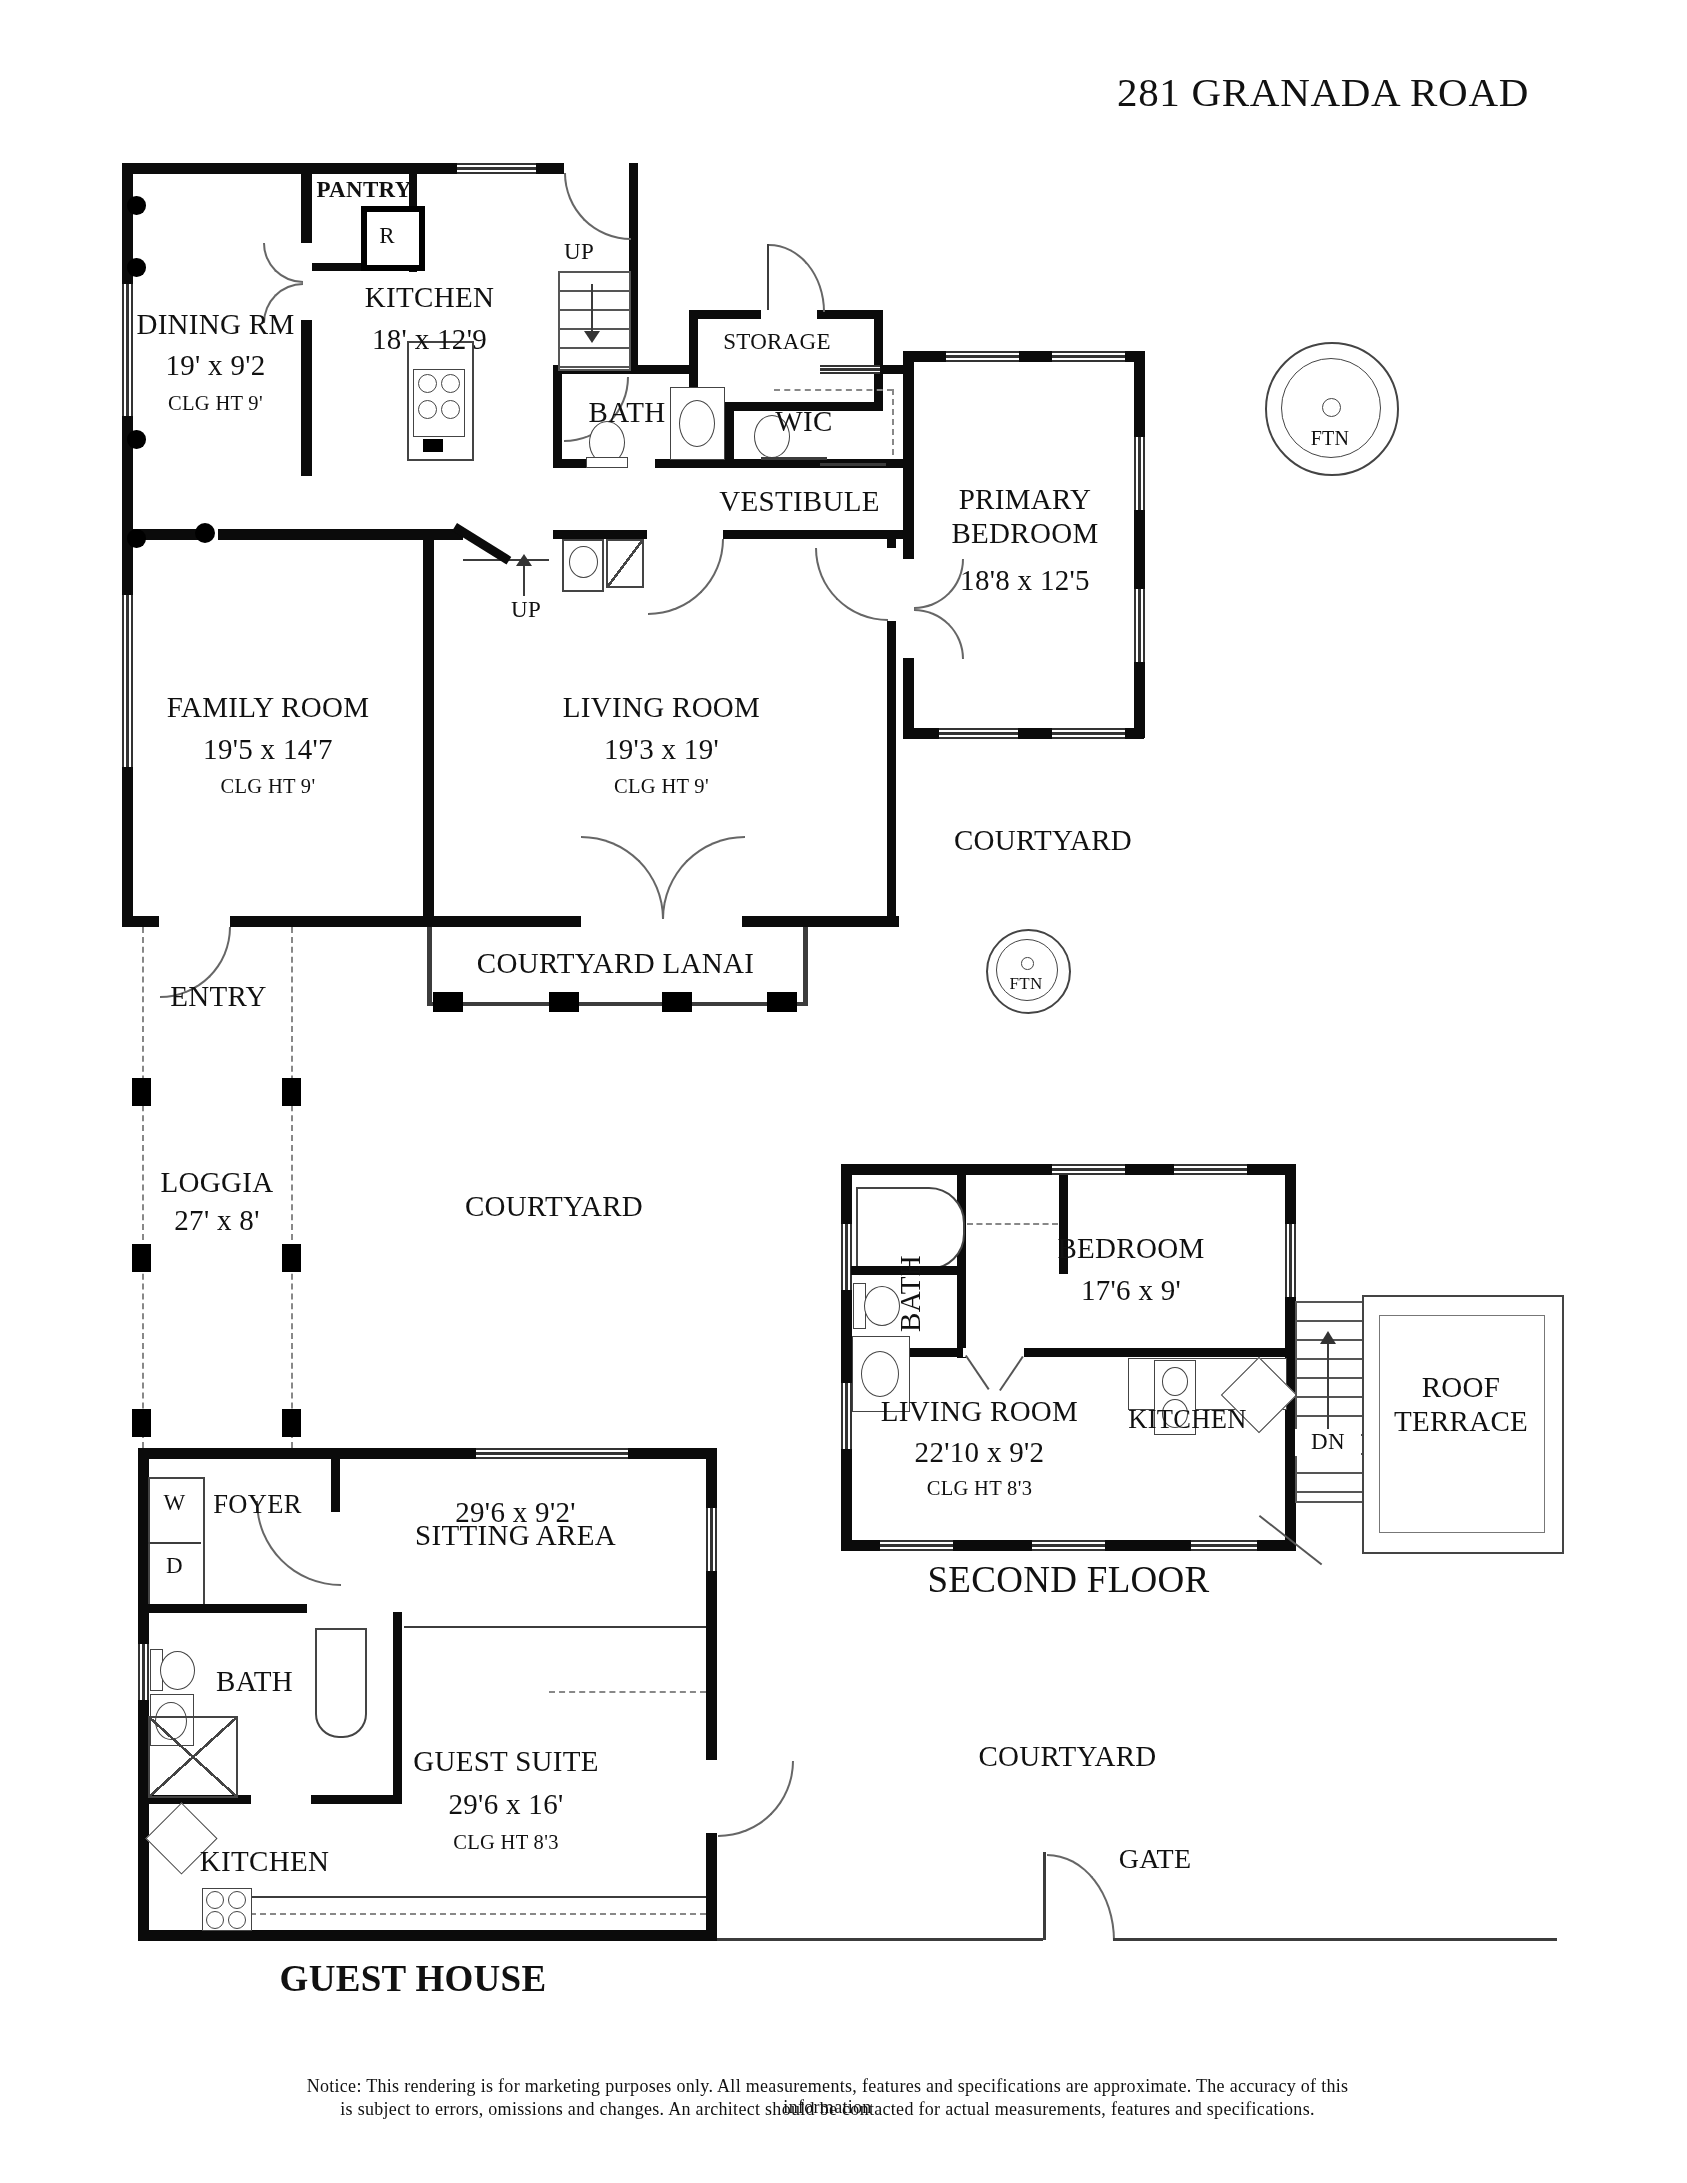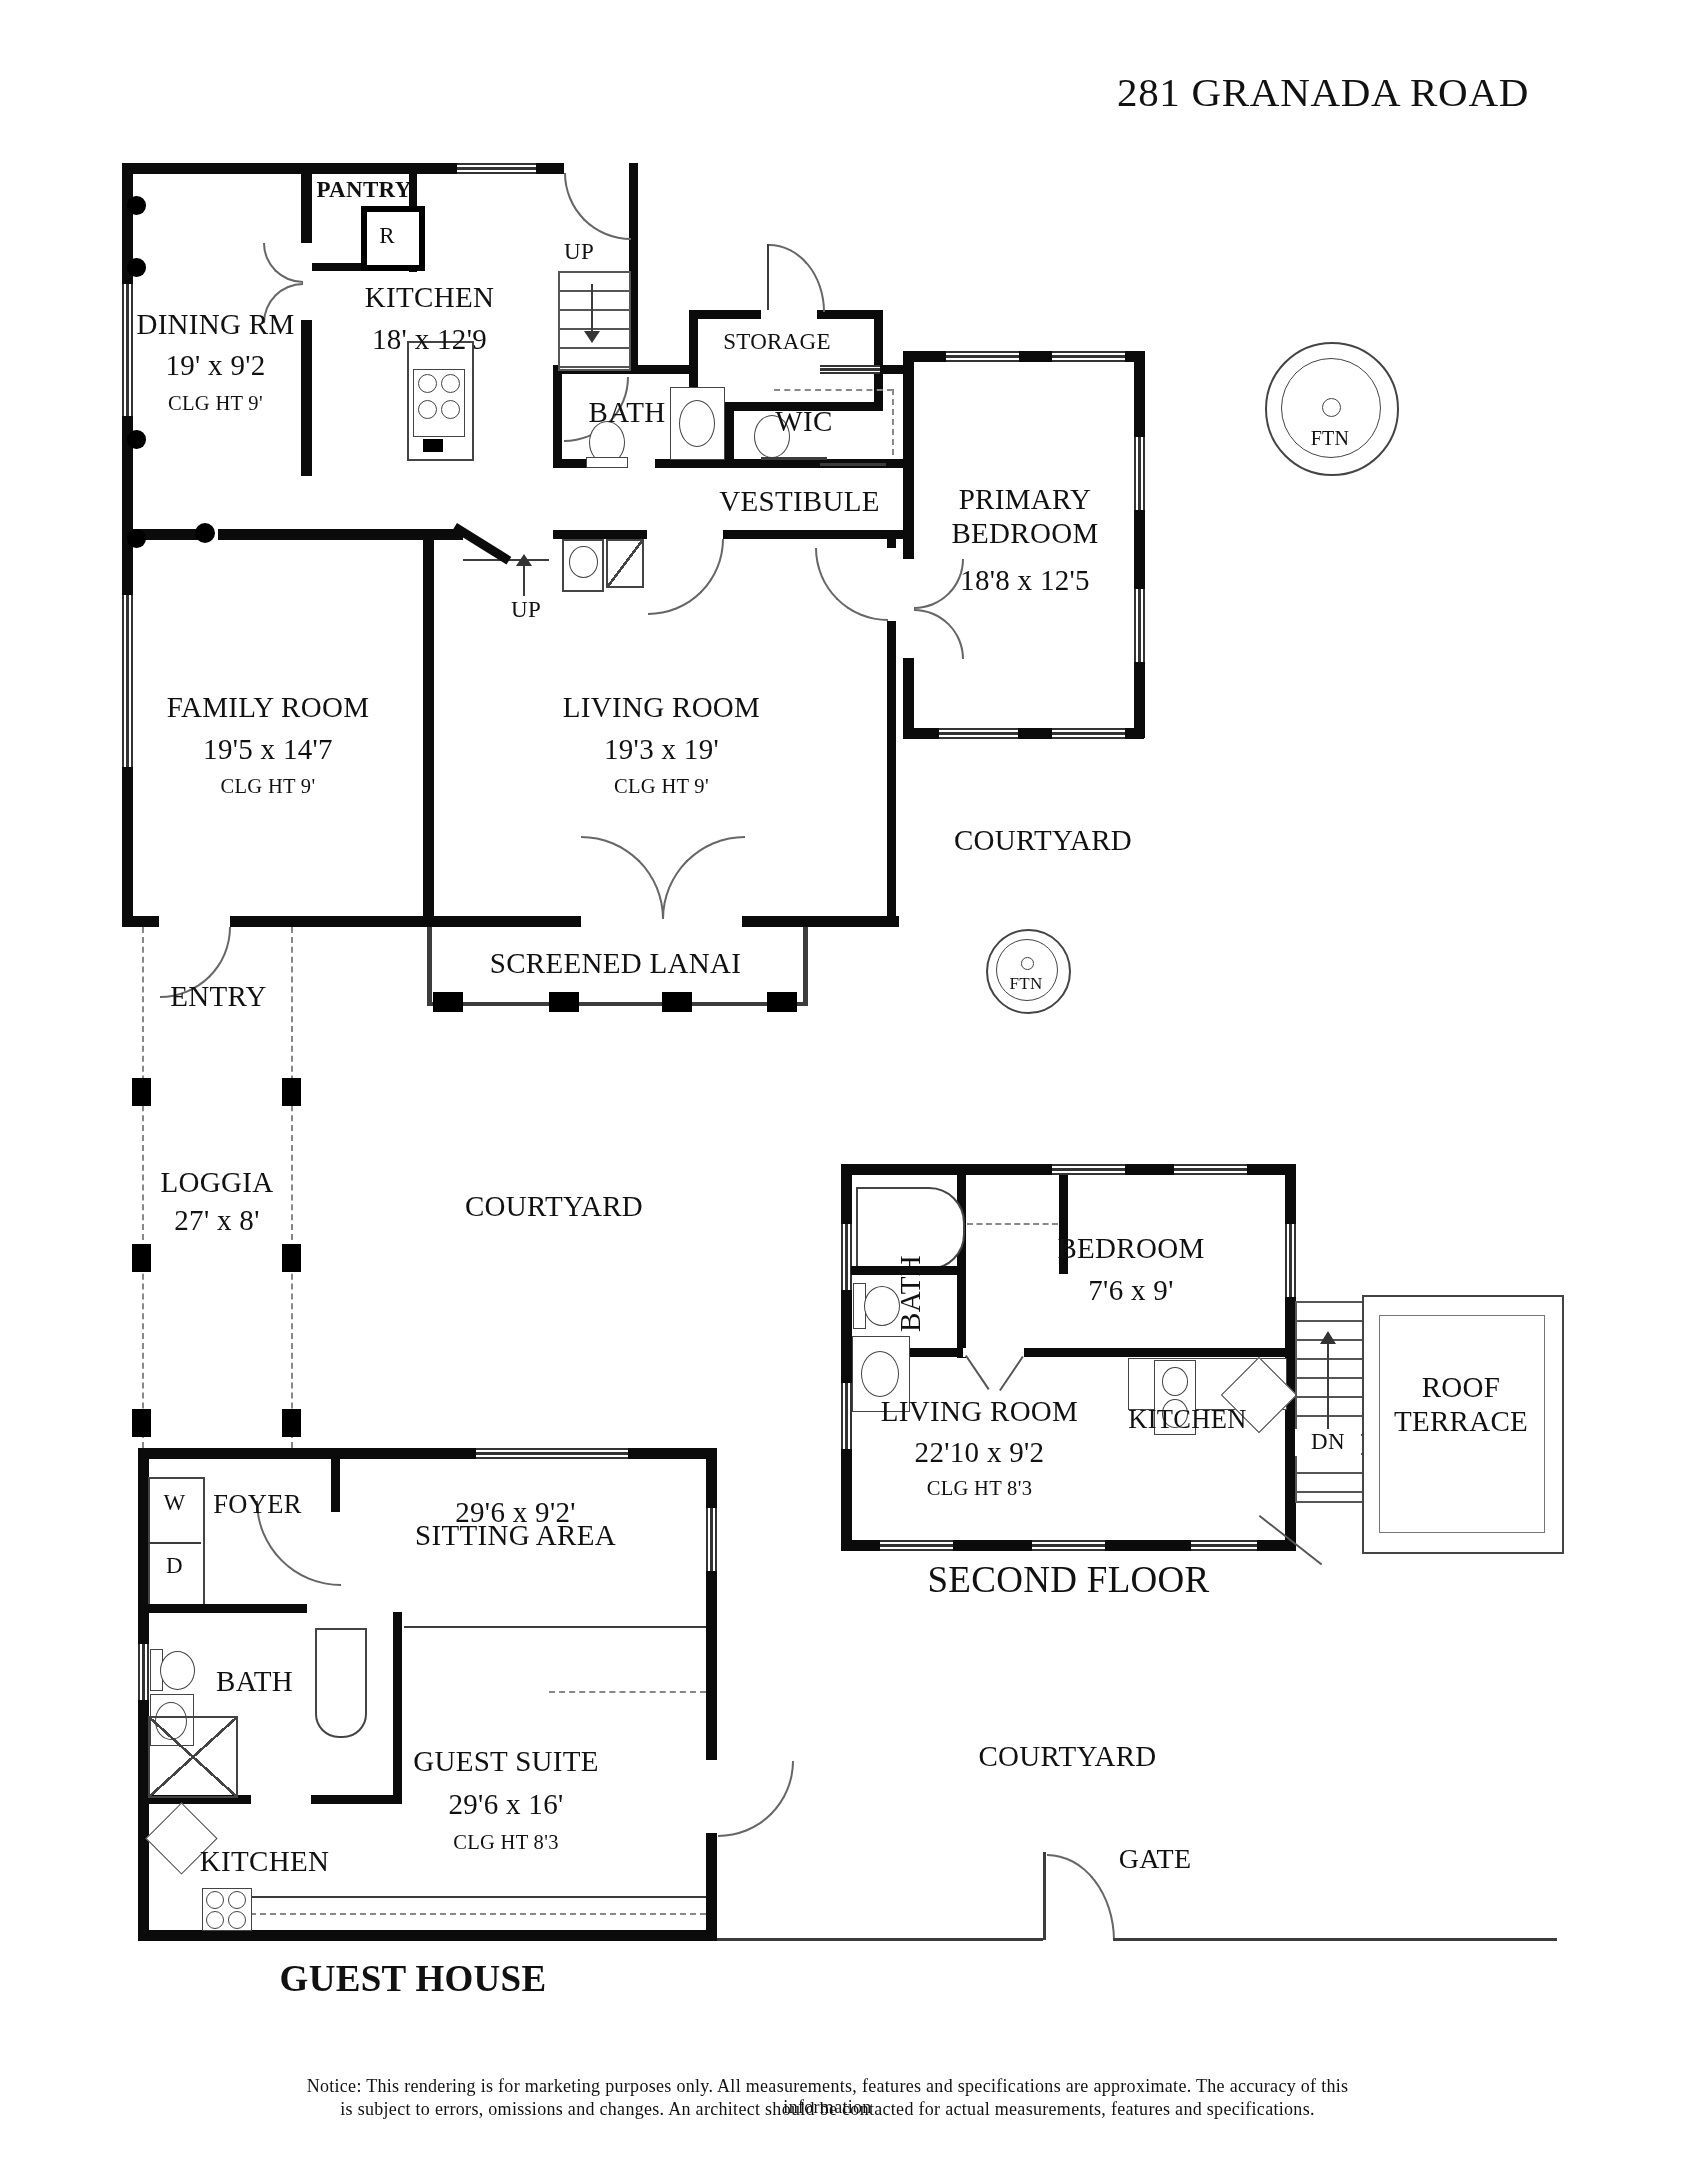--- a/index.html
+++ b/index.html
@@ -183,21 +183,21 @@
     <div class="lbl nm" style="left:761px;top:405px;width:86px;">WIC</div>
     <div class="lbl nm" style="left:667px;top:485px;width:265px;">VESTIBULE</div>
     <div class="lbl nm" style="left:926px;top:483px;width:198px;">PRIMARY BEDROOM</div>
     <div class="lbl dm" style="left:926px;top:564px;width:198px;">18'8 x 12'5</div>
     <div class="lbl nm" style="left:152px;top:691px;width:232px;">FAMILY ROOM</div>
     <div class="lbl dm" style="left:152px;top:733px;width:232px;">19'5 x 14'7</div>
     <div class="lbl cl" style="left:152px;top:775px;width:232px;">CLG HT 9'</div>
     <div class="lbl nm" style="left:549px;top:691px;width:225px;">LIVING ROOM</div>
     <div class="lbl dm" style="left:549px;top:733px;width:225px;">19'3 x 19'</div>
     <div class="lbl cl" style="left:549px;top:775px;width:225px;">CLG HT 9'</div>
-    <div class="lbl nm" style="left:450px;top:947px;width:331px;">SCREENED LANAI</div>
+    <div class="lbl nm" style="left:450px;top:947px;width:331px;">COURTYARD LANAI</div>
     <div class="lbl nm" style="left:159px;top:980px;width:119px;">ENTRY</div>
     <div class="lbl nm" style="left:151px;top:1166px;width:132px;">LOGGIA</div>
     <div class="lbl dm" style="left:151px;top:1204px;width:132px;">27' x 8'</div>
   </div>
 
   <div>
     <div class="lbl nm" style="left:944px;top:824px;width:198px;">COURTYARD</div>
     <div class="lbl nm" style="left:448px;top:1190px;width:212px;">COURTYARD</div>
     <div class="lbl nm" style="left:965px;top:1740px;width:205px;">COURTYARD</div>
 
@@ -256,21 +256,21 @@
     <div class="stairsv" style="left:1295px;top:1301px;width:66px;height:198px;"></div>
     <div class="ln" style="left:1327px;top:1343px;width:2px;height:99px;"></div>
     <div class="tri" style="left:1320px;top:1331px;border-left:8px solid transparent;border-right:8px solid transparent;border-bottom:13.2px solid #333;"></div>
     <div class="lbl sm" style="left:1295px;top:1429px;width:66px;background:#fff;">DN</div>
     <div class="diag" style="left:1260px;top:1515px;width:79px;height:2px;transform:rotate(38deg);"></div>
     <div class="box" style="left:1362px;top:1295px;width:198px;height:255px;border-width:2px;"></div>
     <div class="box" style="left:1379px;top:1315px;width:164px;height:216px;border:1.3px solid #777;"></div>
 
     <div class="lbl nm vtext" style="left:894px;top:1224px;width:33px;height:139px;">BATH</div>
     <div class="lbl nm" style="left:1032px;top:1232px;width:198px;">BEDROOM</div>
-    <div class="lbl dm" style="left:1032px;top:1274px;width:198px;">7'6 x 9'</div>
+    <div class="lbl dm" style="left:1032px;top:1274px;width:198px;">17'6 x 9'</div>
     <div class="lbl nm" style="left:867px;top:1395px;width:225px;">LIVING ROOM</div>
     <div class="lbl dm" style="left:867px;top:1436px;width:225px;">22'10 x 9'2</div>
     <div class="lbl cl" style="left:867px;top:1477px;width:225px;">CLG HT 8'3</div>
     <div class="lbl" style="left:1118px;top:1404px;width:139px;font-size:26.5px;">KITCHEN</div>
     <div class="lbl nm" style="left:1388px;top:1371px;width:146px;">ROOF TERRACE</div>
     <div class="lbl cap" style="left:913px;top:1559px;width:311px;">SECOND FLOOR</div>
   </div>
 
   <div>
     <div class="wall" style="left:138px;top:1448px;width:579px;height:10.6px;"></div>

